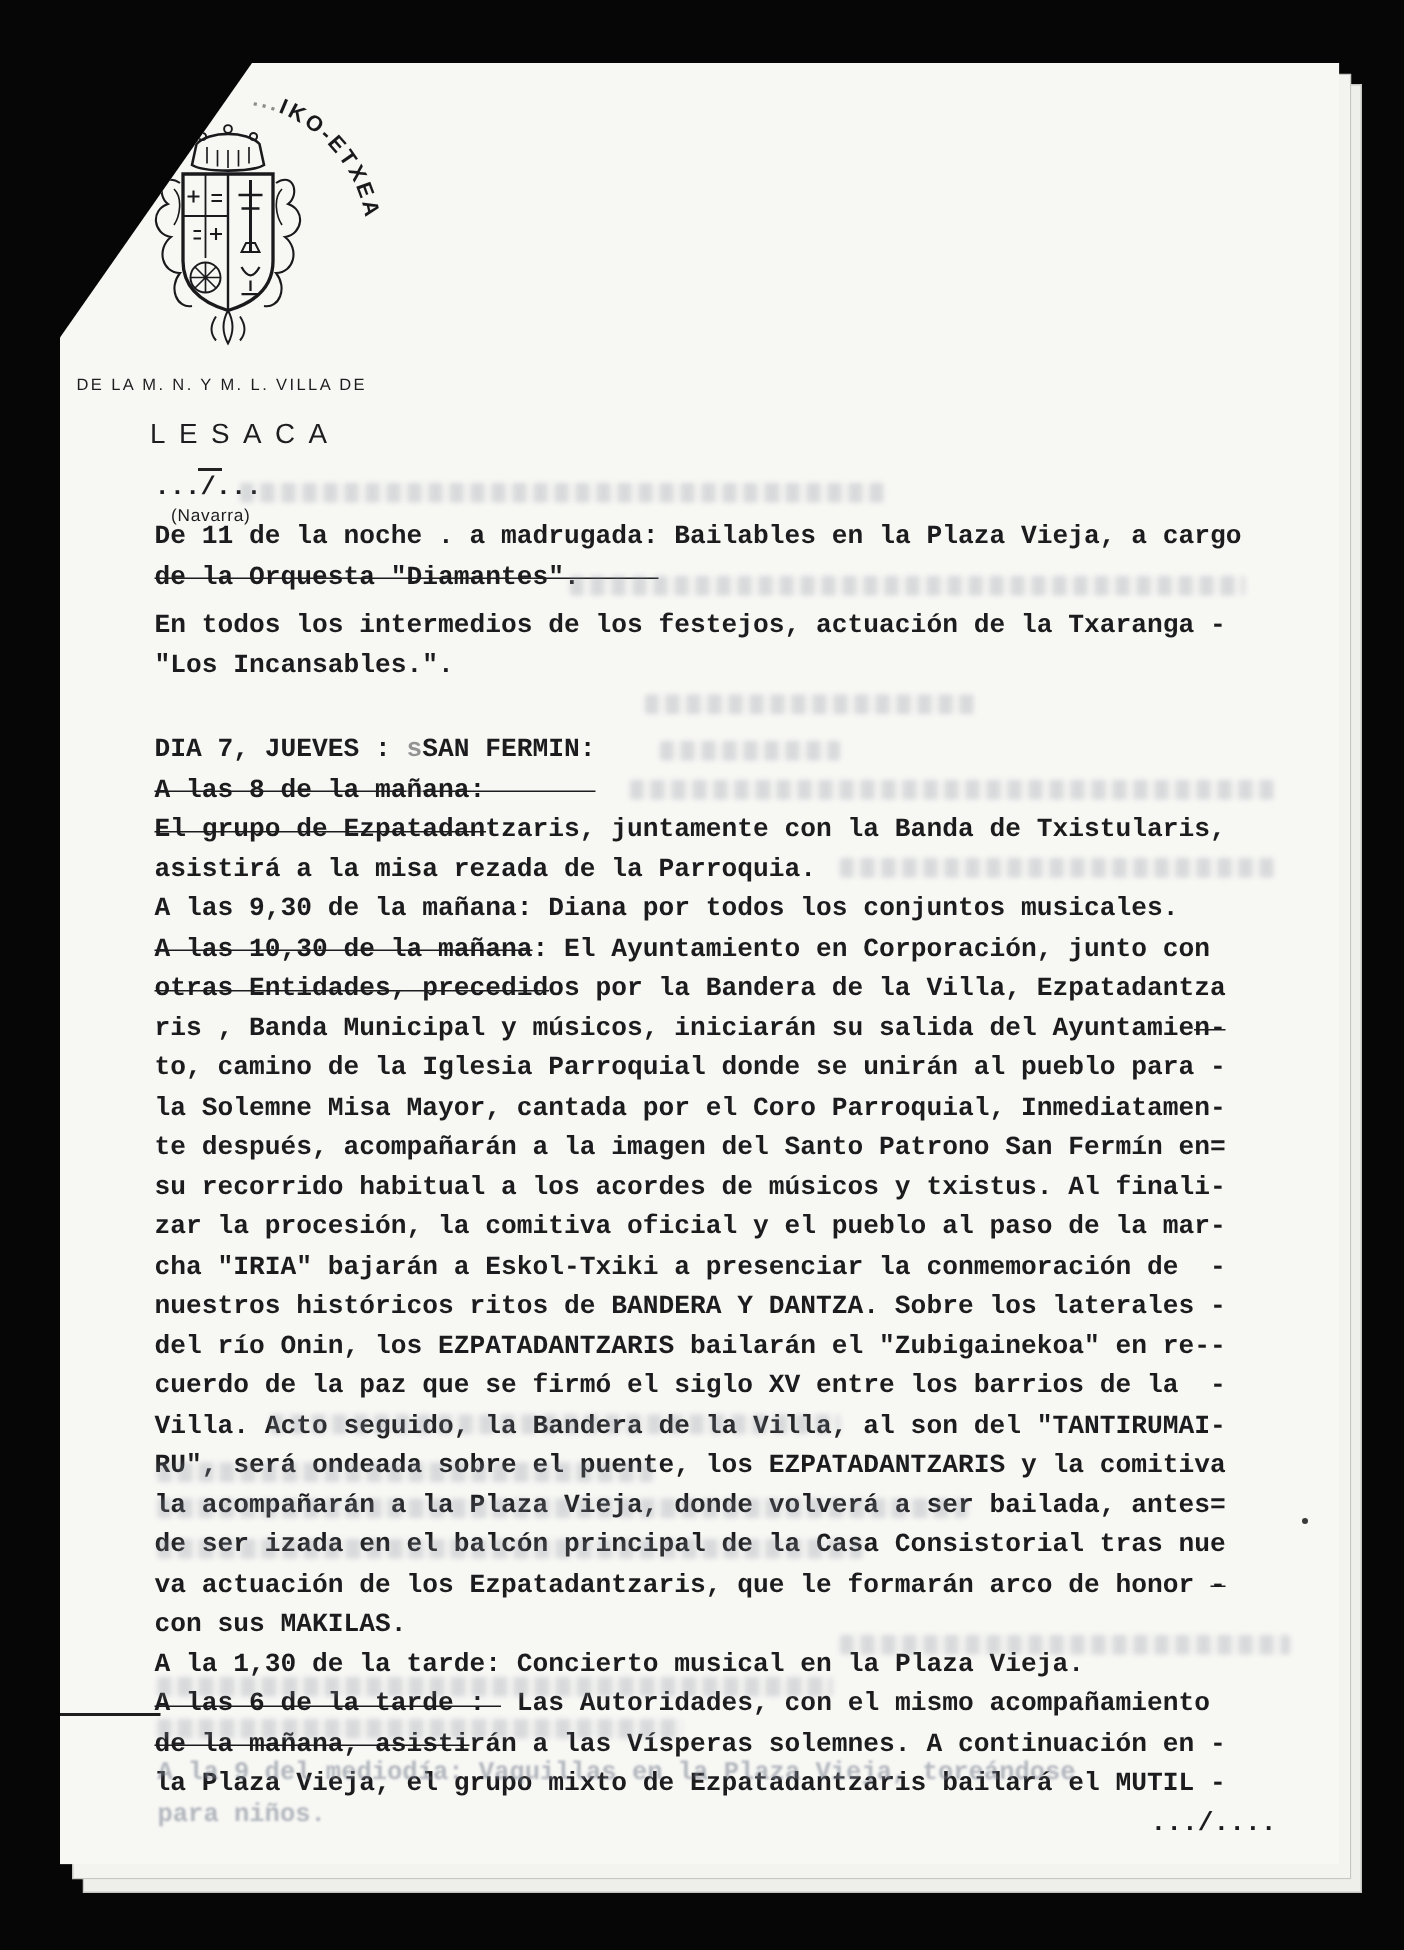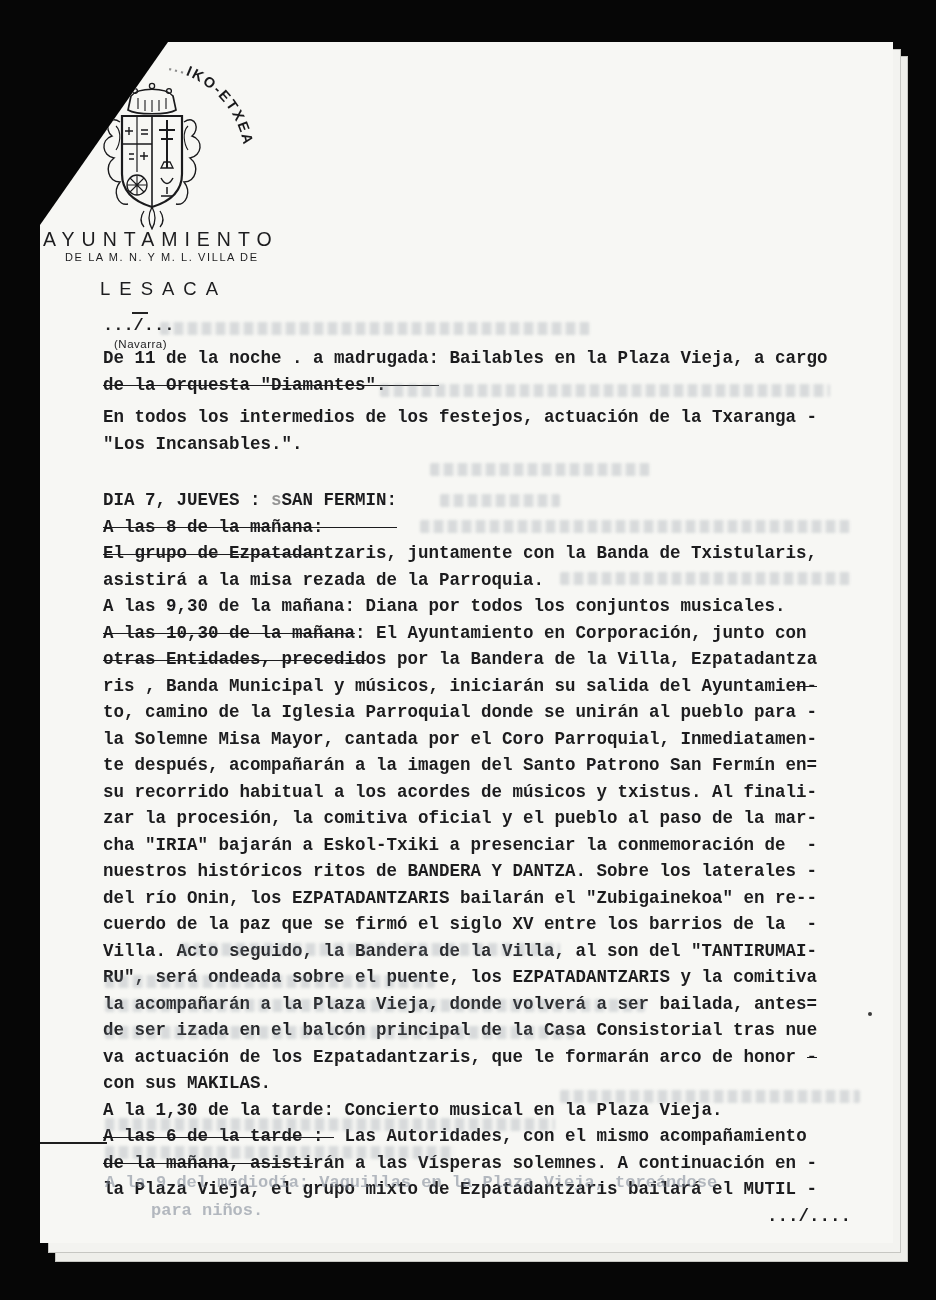--- a/index.html
+++ b/index.html
@@ -9,21 +9,21 @@
          clip-path:polygon(135px 0,100% 0,100% 100%,0 100%,0 190px);}
   .sheet.b1{left:55px;top:56px;width:853px;height:1206px;background:#eeeeea;}
   .sheet.b2{left:48px;top:49px;width:853px;height:1204px;background:#f3f3f0;}
   .paper{position:absolute;left:40px;top:42px;width:853px;height:1201px;background:#f7f7f4;
          clip-path:polygon(128px 0,100% 0,100% 100%,0 100%,0 183px);}
   .fold-shade{position:absolute;left:0;top:0;width:215px;height:255px;pointer-events:none;
          background:linear-gradient(125deg,rgba(0,0,0,0.20) 0%,rgba(0,0,0,0.08) 9%,rgba(0,0,0,0.0) 26%);}
   
   .hdr{position:absolute;color:#1d1d1f;}
   .org{left:3px;top:186px;font-size:19.5px;letter-spacing:7px;font-weight:500;}
-  .sub{left:25px;top:209px;font-size:11px;letter-spacing:1.6px;}
+  .sub{left:11px;top:209px;font-size:11px;letter-spacing:1.6px;}
   .town{left:60px;top:236px;font-size:18.5px;letter-spacing:9px;font-weight:500;}
   .region{left:74px;top:251px;font-size:11.5px;letter-spacing:0.5px;margin-top:45px;}
   .divider{position:absolute;left:92px;top:270px;width:16px;height:2px;background:#222;}
   .cont-top{position:absolute;left:63px;top:274px;font:bold 17px "Liberation Mono",monospace;color:#1c1c1e;}
   
   .body-lines{position:absolute;left:63px;top:303px;width:748px;
        font-family:"Liberation Mono","DejaVu Sans Mono",monospace;
        font-size:17.5px;font-weight:700;line-height:26.5px;color:#1c1c1e;white-space:pre;}
   .tline{height:26.5px;}
   .tline .u{border-bottom:1.5px solid #1c1c1e;padding-bottom:17px;}
@@ -87,21 +87,20 @@
 
         <path d="M81,64 V112" stroke-width="2"></path>
         <path d="M73,74 H89 M75,83 H87" stroke-width="1.8"></path>
         <path d="M75,112 H87 L84,106 H78 Z" stroke-width="1.3"></path>
         <path d="M75,122 Q81,133 87,122 M81,131 V138 M75,140 H87" stroke-width="1.5"></path>
 
         <path d="M66,151 Q60,162 66,173 Q72,162 66,151 M58,155 Q52,164 58,171 M74,155 Q80,164 74,171" stroke-width="1.3"></path>
       </g>
     </svg>
 
-    <div class="hdr org" style="position:absolute;">AYUNTAMIENTO</div>
     <div class="hdr sub" style="position:absolute;">DE LA M. N. Y M. L. VILLA DE</div>
     <div class="hdr town" style="position:absolute;">LESACA</div>
     <div class="hdr region" style="position:absolute;">(Navarra)</div>
     <div class="divider"></div>
     <div class="cont-top">.../...</div>
 
     <div class="body-lines"><div class="tline"><span class="u ">De 11 de la noche . a madrugada:</span><span class=""> Bailables en la Plaza Vieja, a cargo</span></div><div class="tline"><span class="">de la Orquesta "Diamantes".</span></div><div class="tline" style="margin-top: 6px;"><span class="">En todos los intermedios de los festejos, actuación de la Txaranga -</span></div><div class="tline"><span class="">"Los Incansables.".</span></div><div class="tline" style="margin-top: 30px;"><span class="u ">DIA 7, JUEVES : </span><span class="u f">s</span><span class="u ">SAN FERMIN:</span></div><div class="tline"><span class="u ">A las 8 de la mañana:</span></div><div class="tline"><span class="">El grupo de Ezpatadantzaris, juntamente con la Banda de Txistularis,</span></div><div class="tline"><span class="">asistirá a la misa rezada de la Parroquia.</span></div><div class="tline"><span class="u ">A las 9,30 de la mañana:</span><span class=""> Diana por todos los conjuntos musicales.</span></div><div class="tline"><span class="u ">A las 10,30 de la mañana:</span><span class=""> El Ayuntamiento en Corporación, junto con</span></div><div class="tline"><span class="">otras Entidades, precedidos por la Bandera de la Villa, Ezpatadant</span><span class="u ">za</span></div><div class="tline"><span class="">ris , Banda Municipal y músicos, iniciarán su salida del Ayuntamien-</span></div><div class="tline"><span class="">to, camino de la Iglesia Parroquial donde se unirán al pueblo para -</span></div><div class="tline"><span class="">la Solemne Misa Mayor, cantada por el Coro Parroquial, Inmediatamen-</span></div><div class="tline"><span class="">te después, acompañarán a la imagen del Santo Patrono San Fermín en=</span></div><div class="tline"><span class="">su recorrido habitual a los acordes de músicos y txistus. Al finali-</span></div><div class="tline"><span class="">zar la procesión, la comitiva oficial y el pueblo al paso de la mar-</span></div><div class="tline"><span class="">cha "IRIA" bajarán a Eskol-Txiki a presenciar la conmemoración de  -</span></div><div class="tline"><span class="">nuestros históricos ritos de BANDERA Y DANTZA. Sobre los laterales -</span></div><div class="tline"><span class="">del río Onin, los EZPATADANTZARIS bailarán el "Zubigainekoa" en re--</span></div><div class="tline"><span class="">cuerdo de la paz que se firmó el siglo XV entre los barrios de la  -</span></div><div class="tline"><span class="">Villa. Acto seguido, la Bandera de la Villa, al son del "TANTIRUMAI-</span></div><div class="tline"><span class="">RU", será ondeada sobre el puente, los EZPATADANTZARIS y la comitiva</span></div><div class="tline"><span class="">la acompañarán a la Plaza Vieja, donde volverá a ser bailada, antes=</span></div><div class="tline"><span class="">de ser izada en el balcón principal de la Casa Consistorial tras nu</span><span class="u ">e</span></div><div class="tline"><span class="">va actuación de los Ezpatadantzaris, que le formarán arco de honor -</span></div><div class="tline"><span class="">con sus MAKILAS.</span></div><div class="tline"><span class="u ">A la 1,30 de la tarde:</span><span class=""> Concierto musical en la Plaza Vieja.</span></div><div class="tline"><span class="u ">A las 6 de la tarde </span><span class="">:  Las Autoridades, con el mismo acompañamiento</span></div><div class="tline"><span class="">de la mañana, asistirán a las Vísperas solemnes. A continuación en -</span></div><div class="tline"><span class="">la Plaza Vieja, el grupo mixto de Ezpatadantzaris bailará el MUTIL -</span></div><div class="tline" style="text-align: right;"><span class="">.../....</span></div></div>
 
     <div></div>
 
@@ -114,15 +113,15 @@
       <div class="ghost-bar" style="left: 380px; top: 478px; width: 430px;"></div>
       <div class="ghost-bar" style="left: 520px; top: 530px; width: 290px;"></div>
       <div class="ghost-bar" style="left: 140px; top: 901px; width: 380px;"></div>
       <div class="ghost-bar" style="left: 65px; top: 933px; width: 330px;"></div>
       <div class="ghost-bar" style="left: 65px; top: 957px; width: 540px;"></div>
       <div class="ghost-bar" style="left: 65px; top: 984px; width: 470px;"></div>
       <div class="ghost-bar" style="left: 520px; top: 1048px; width: 300px;"></div>
       <div class="ghost-bar" style="left: 65px; top: 1076px; width: 450px;"></div>
       <div class="ghost-bar" style="left: 65px; top: 1104px; width: 350px;"></div>
       <div class="ghost-text" style="left: 65px; top: 1131px;">A la 9 del mediodía: Vaquillas en la Plaza Vieja, toreándose</div>
-      <div class="ghost-text" style="left: 65px; top: 1159px; margin-left: 46px;">para niños.</div>
+      <div class="ghost-text" style="left: 65px; top: 1159px;">para niños.</div>
     </div>
 </div>
 
 </body></html>

